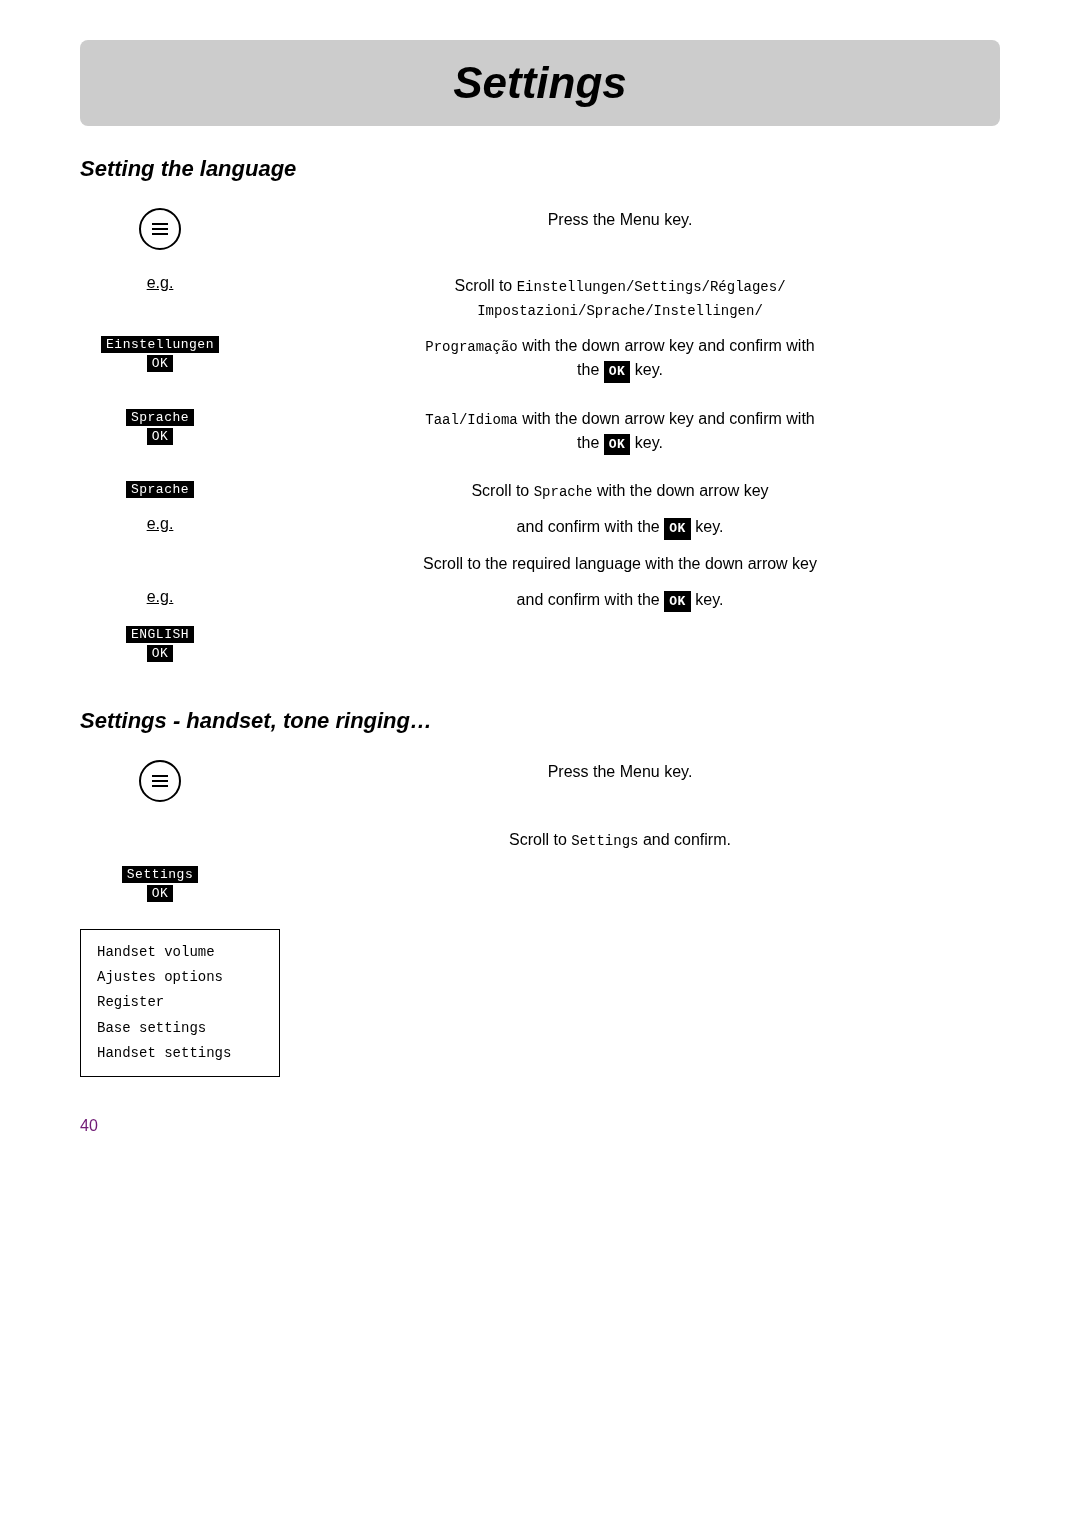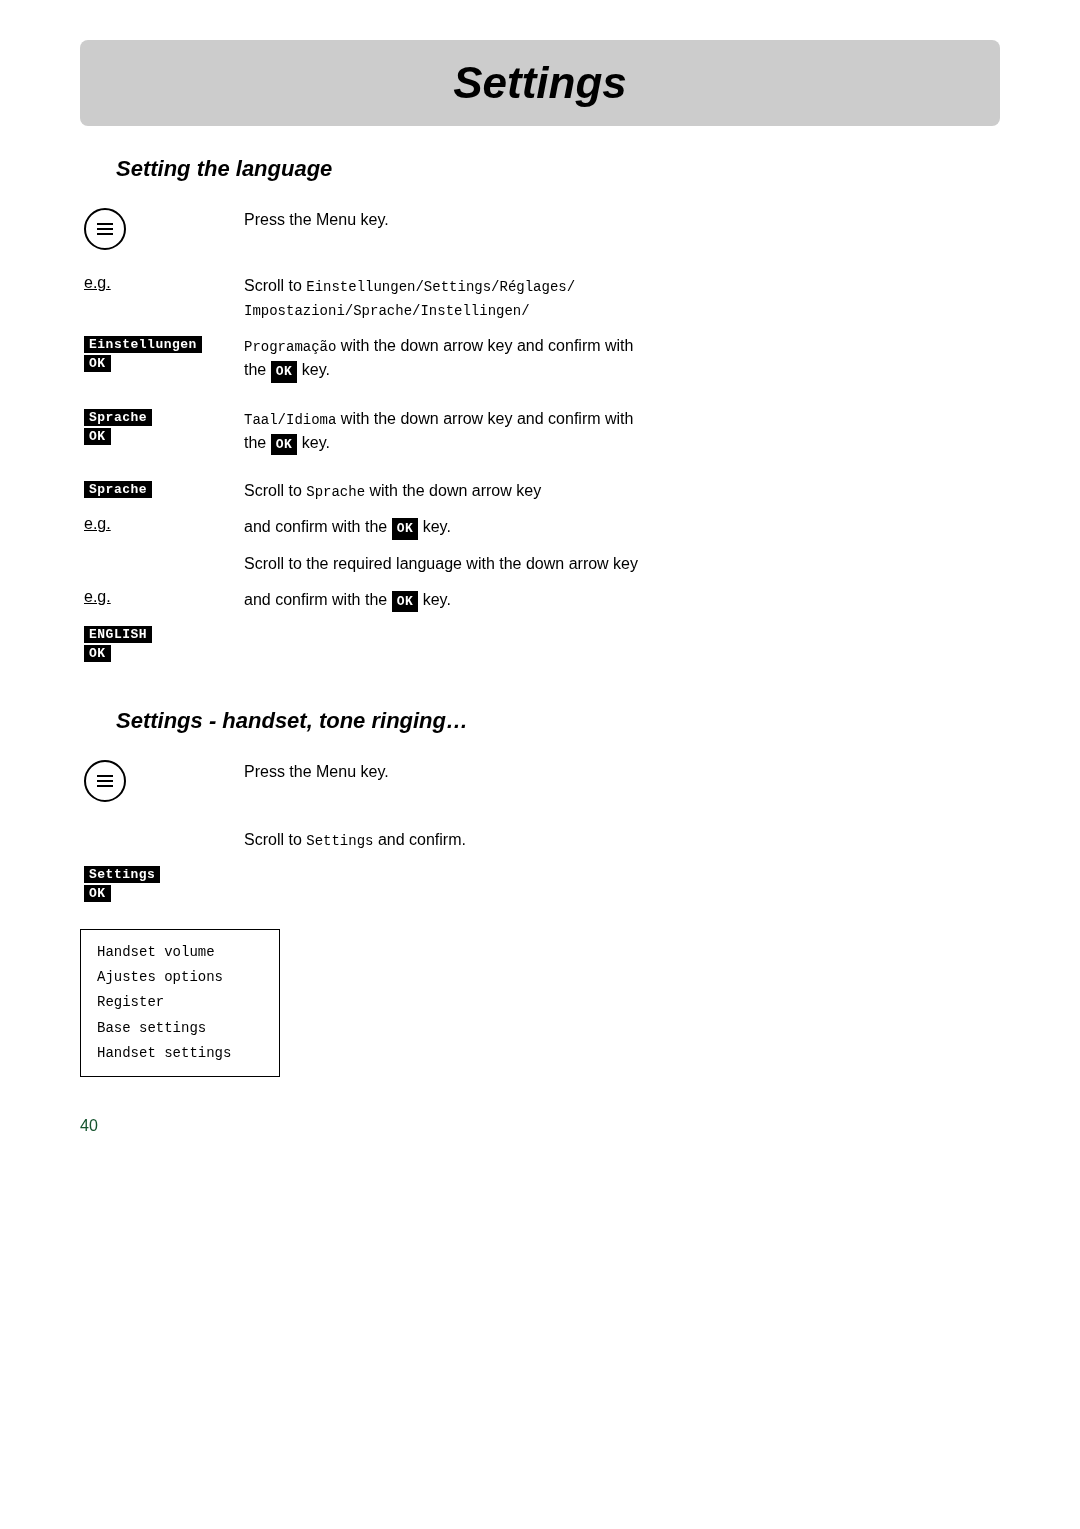--- a/index.html
+++ b/index.html
@@ -32,35 +32,35 @@
       font-weight: bold;
       color: #000000;
     }
 
     .section-title {
       font-size: 22px;
       font-style: italic;
       font-weight: bold;
       color: #000000;
       margin-bottom: 20px;
-      margin-left: 36px;
     }
 
     .section {
       margin-bottom: 40px;
     }
 
     .instruction-table {
       width: 100%;
       border-collapse: collapse;
     }
 
     .instruction-table td {
       vertical-align: top;
       padding: 6px 4px;
+      text-align: center;
     }
 
     .left-col {
       width: 160px;
       min-width: 160px;
     }
 
     .right-col {
       width: auto;
     }
@@ -92,21 +92,21 @@
       background: #000;
     }
 
     
     .key-badge {
       display: inline-block;
       background: #000000;
       color: #ffffff;
       font-family: 'Courier New', monospace;
       font-size: 13px;
-      font-weight: bold;
+      font-weight: normal;
       padding: 1px 5px;
       letter-spacing: 0.5px;
     }
 
     .key-badge-inline {
       display: inline-block;
       background: #000000;
       color: #ffffff;
       font-family: 'Courier New', monospace;
       font-size: 13px;
@@ -137,21 +137,21 @@
       font-family: 'Courier New', monospace;
       font-size: 14px;
       display: inline-block;
       min-width: 200px;
       line-height: 1.8;
     }
 
     .page-number {
       margin-top: 40px;
       font-size: 16px;
-      color: #14532d;
+      color: #701a75;
     }
 
     .explanation-text {
       font-size: 16px;
       line-height: 1.5;
     }
 
     .bottom-section {
       display: flex;
       flex-direction: row;

